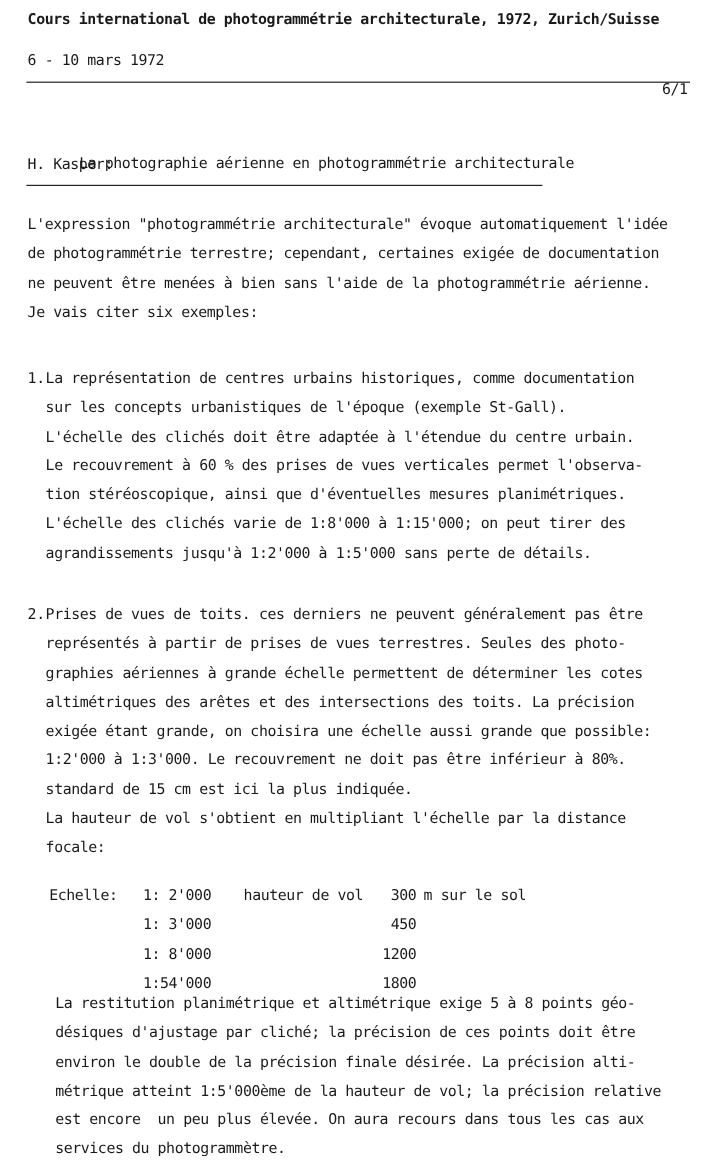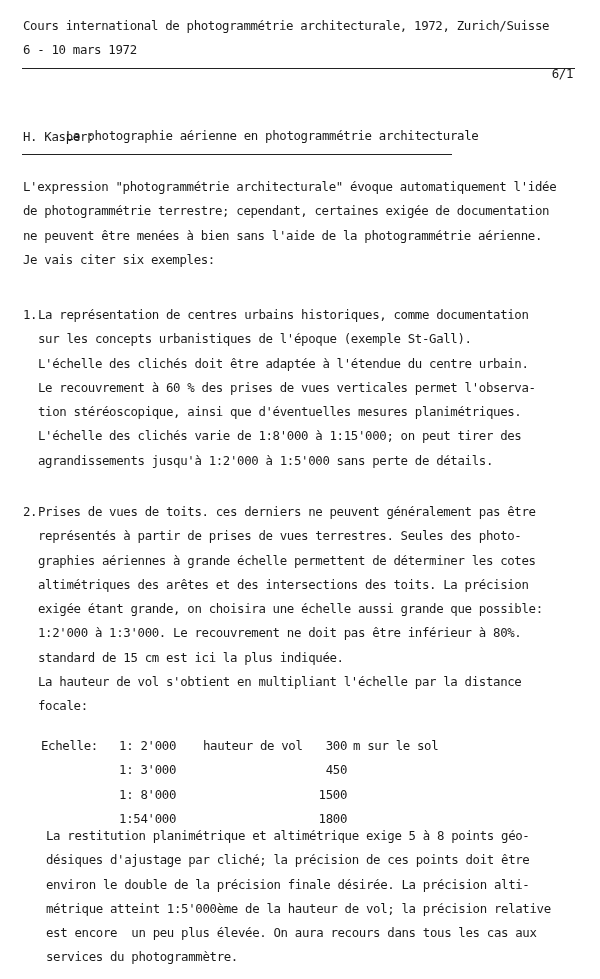--- a/index.html
+++ b/index.html
@@ -4,21 +4,21 @@
 <style>
   html, body { margin: 0; padding: 0; background: #ffffff; }
   body {
     width: 600px; height: 979px; overflow: hidden; position: relative;
     font-family: "DejaVu Sans Mono", "Liberation Mono", monospace;
     color: #1a1a1a;
     font-size: 12.4px;
     letter-spacing: -0.35px;
   }
   .line { position: absolute; white-space: pre; line-height: 16px; }
-  .header1 { left: 23px; top: 18px; }
+  .header1 { left: 23px; top: 8px; font-weight: bold; }
   .header2 { left: 23px; top: 42px; }
   .pageno { right: 27px; top: 42px; margin-top: 24px; }
   .rule1 { position: absolute; left: 22px; top: 68px; width: 553px; height: 0; border-top: 1.3px solid #222; }
   .author { left: 23px; top: 101px; margin-top: 28px; }
   .title { left: 23px; top: 128px; margin-left: 43px; }
   .rule2 { position: absolute; left: 22px; top: 154px; width: 430px; height: 0; border-top: 1.3px solid #222; }
   .para { position: absolute; left: 23px; width: 560px; }
   .para .line { position: static; display: block; line-height: 24.3px; }
   .item { position: absolute; left: 23px; width: 570px; }
   .item .num { position: absolute; left: 0; top: 0; line-height: 24.3px; white-space: pre; }
@@ -87,21 +87,21 @@
     <span class="c-desc">hauteur de vol</span>
     <span class="c-val">300</span>
     <span class="c-unit">m sur le sol</span>
   </div>
   <div class="trow">
     <span class="c-scale">1: 3'000</span>
     <span class="c-val">450</span>
   </div>
   <div class="trow">
     <span class="c-scale">1: 8'000</span>
-    <span class="c-val">1500</span>
+    <span class="c-val">1200</span>
   </div>
   <div class="trow">
     <span class="c-scale">1:54'000</span>
     <span class="c-val">1800</span>
   </div>
 </div>
 
 <div class="para" style="left:46px; top:824px;">
   <span class="line">La restitution planimétrique et altimétrique exige 5 à 8 points géo-</span>
   <span class="line">désiques d'ajustage par cliché; la précision de ces points doit être</span>

